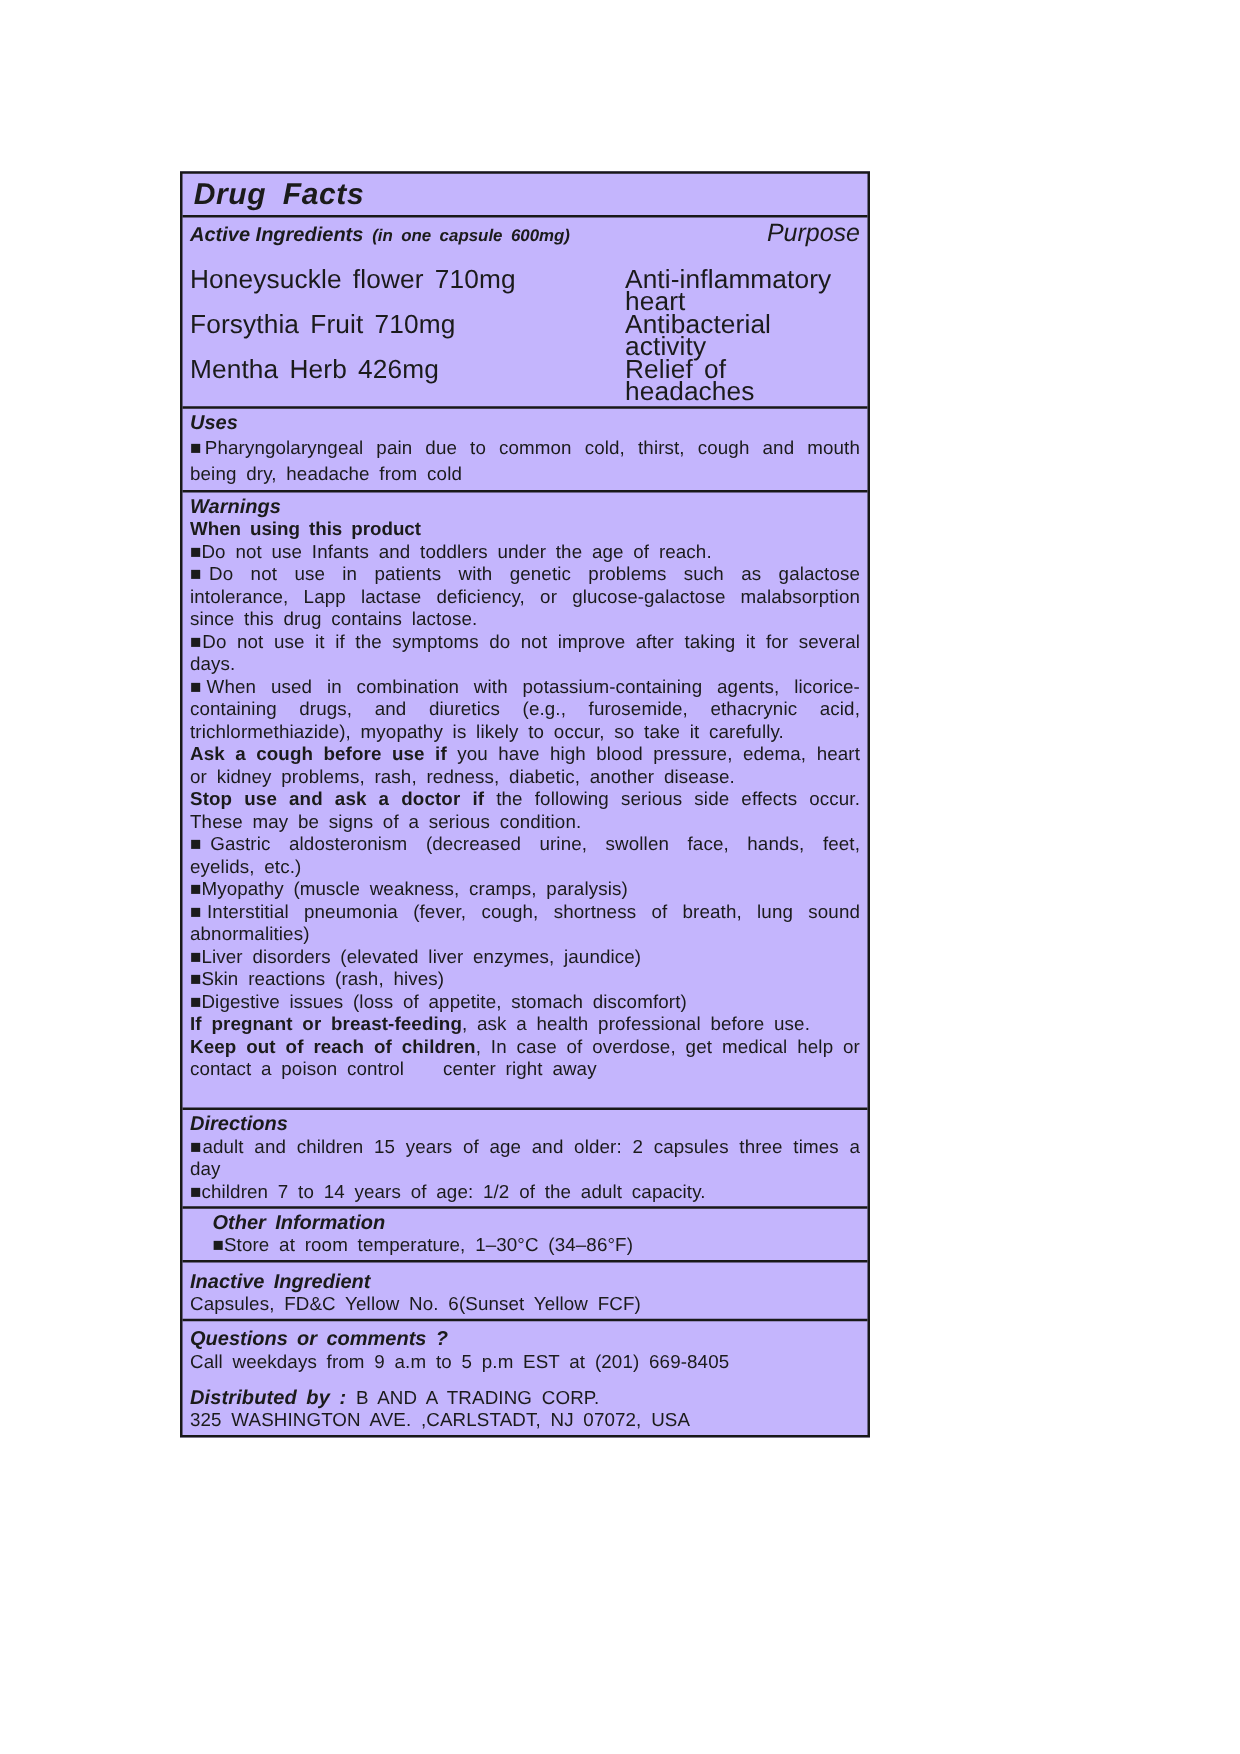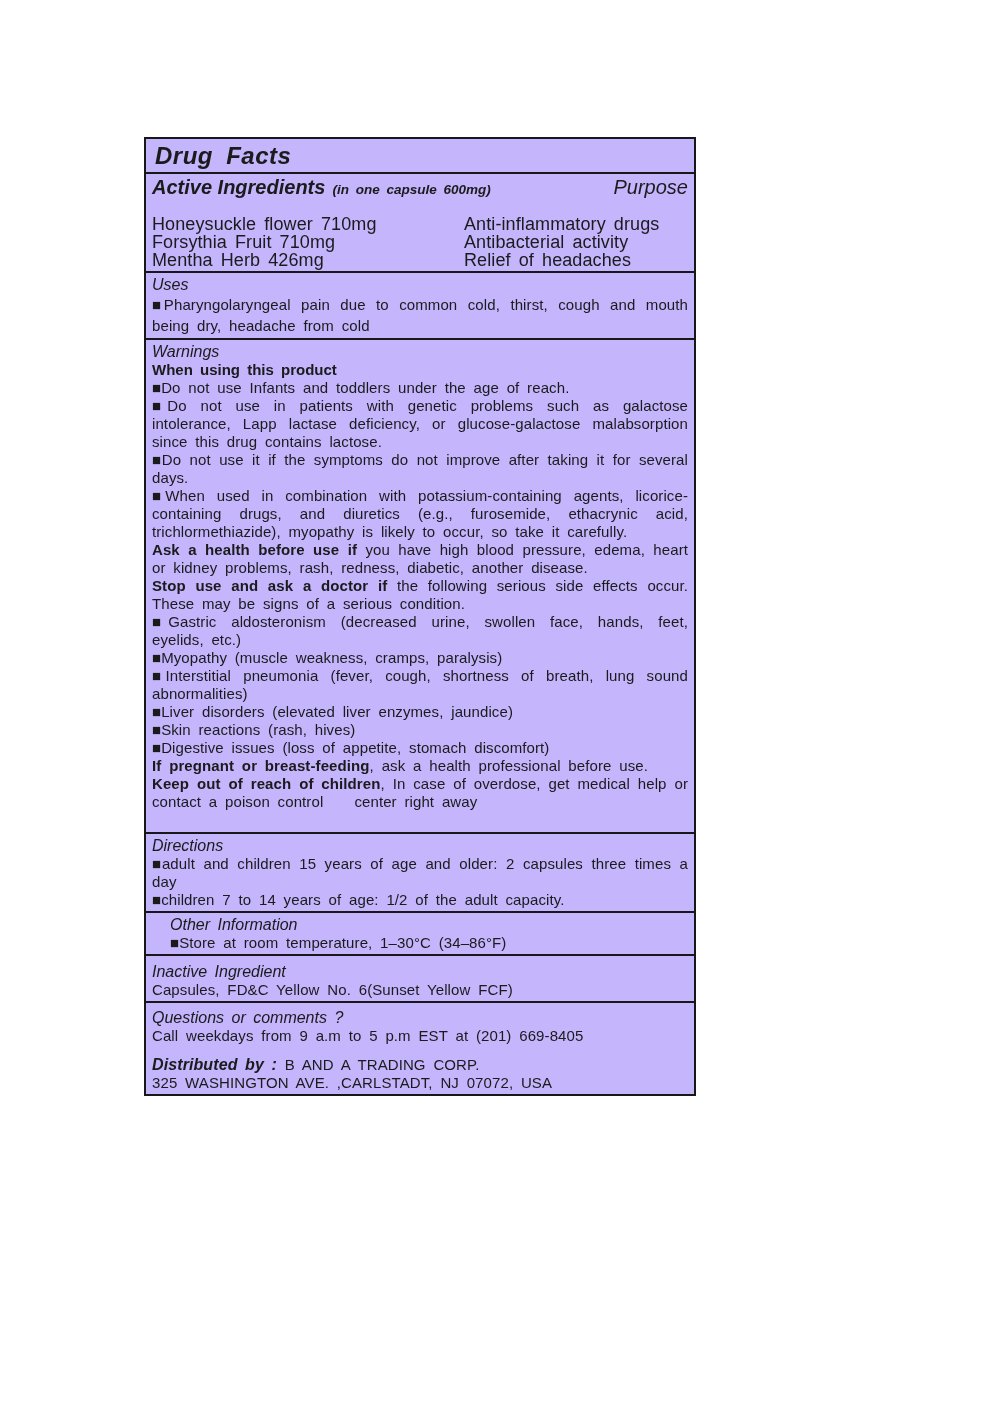--- a/index.html
+++ b/index.html
@@ -19,36 +19,36 @@
   }
   .sec { border-top:2px solid #181818; padding:2px 6px; }
   .sec:first-child { border-top:none; }
 
   .title-sec { min-height:32px; padding:3px 9px 2px 9px; }
   .drug-facts-title {
     font-size:24px; font-weight:700; font-style:italic;
     letter-spacing:.5px; word-spacing:6px;
   }
 
-  .h-it { font-style:italic; font-weight:400; font-size:16px; line-height:19px; word-spacing:3px; }
+  .h-it { font-style:italic; font-weight:700; font-size:16px; line-height:19px; word-spacing:3px; }
   .para {
     font-size:15px; line-height:18px; text-align:justify;
     word-spacing:3.5px; letter-spacing:.1px;
   }
   .plain { text-align:left; }
   b.lead { font-weight:700; }
 
   
   .active-sec { min-height:92px; }
   .ai-head { display:flex; align-items:baseline; }
-  .ai-name { font-style:italic; font-weight:700; font-size:20px; }
+  .ai-name { font-style:italic; font-weight:700; font-size:16px; }
   .ai-note { font-style:italic; font-weight:700; font-size:13.5px; margin-left:7px; word-spacing:3px; }
   .ai-purpose { font-style:italic; font-weight:400; font-size:20px; margin-left:auto; }
   .ai-gap { height:16px; }
-  .ai-row { display:grid; grid-template-columns:312px 1fr; font-size:18px; line-height:18px; word-spacing:3px; letter-spacing:.1px; }
+  .ai-row { display:grid; grid-template-columns:312px 1fr; font-size:21px; line-height:18px; word-spacing:3px; letter-spacing:.1px;gap:36px; }
 
   .uses-sec { min-height:63px; }
   .uses-sec .para { line-height:21px; }
 
   .warnings-sec { min-height:494px; }
   .bold-sub { font-weight:700; font-size:15px; line-height:18px; word-spacing:3px; }
 
   .directions-sec { min-height:72px; }
   .other-sec { min-height:40px;padding-left:24px; }
   .inactive-sec { min-height:46px; padding-top:6px; }
@@ -72,21 +72,21 @@
 
   <div class="sec active-sec">
     <div class="ai-head">
       <span class="ai-name">Active Ingredients</span>
       <span class="ai-note">(in one capsule 600mg)</span>
       <span class="ai-purpose">Purpose</span>
     </div>
     <div class="ai-gap"></div>
     <div class="ai-row">
       <span>Honeysuckle flower 710mg</span>
-      <span>Anti-inflammatory drugs</span>
+      <span>Anti-inflammatory heart</span>
     </div>
     <div class="ai-row">
       <span>Forsythia Fruit 710mg</span>
       <span>Antibacterial activity</span>
     </div>
     <div class="ai-row">
       <span>Mentha Herb 426mg</span>
       <span>Relief of headaches</span>
     </div>
   </div>
@@ -96,21 +96,21 @@
     <p class="para">■Pharyngolaryngeal pain due to common cold, thirst, cough and mouth being dry, headache from cold</p>
   </div>
 
   <div class="sec warnings-sec">
     <div class="h-it">Warnings</div>
     <div class="bold-sub">When using this product</div>
     <p class="para">■Do not use Infants and toddlers under the age of reach.</p>
     <p class="para">■Do not use in patients with genetic problems such as galactose intolerance, Lapp lactase deficiency, or glucose-galactose malabsorption since this drug contains lactose.</p>
     <p class="para">■Do not use it if the symptoms do not improve after taking it for several days.</p>
     <p class="para">■When used in combination with potassium-containing agents, licorice-containing drugs, and diuretics (e.g., furosemide, ethacrynic acid, trichlormethiazide), myopathy is likely to occur, so take it carefully.</p>
-    <p class="para"><b class="lead">Ask a health before use if</b><span> you have high blood pressure, edema, heart or kidney problems, rash, redness, diabetic, another disease.</span></p>
+    <p class="para"><b class="lead">Ask a cough before use if</b><span> you have high blood pressure, edema, heart or kidney problems, rash, redness, diabetic, another disease.</span></p>
     <p class="para"><b class="lead">Stop use and ask a doctor if</b><span> the following serious side effects occur. These may be signs of a serious condition.</span></p>
     <p class="para">■Gastric aldosteronism (decreased urine, swollen face, hands, feet, eyelids, etc.)</p>
     <p class="para">■Myopathy (muscle weakness, cramps, paralysis)</p>
     <p class="para">■Interstitial pneumonia (fever, cough, shortness of breath, lung sound abnormalities)</p>
     <p class="para">■Liver disorders (elevated liver enzymes, jaundice)</p>
     <p class="para">■Skin reactions (rash, hives)</p>
     <p class="para">■Digestive issues (loss of appetite, stomach discomfort)</p>
     <p class="para"><b class="lead">If pregnant or breast-feeding</b><span>, ask a health professional before use.</span></p>
     <p class="para"><b class="lead">Keep out of reach of children</b><span>, In case of overdose, get medical help or contact a poison control&nbsp;&nbsp;&nbsp; center right away</span></p>
   </div>

